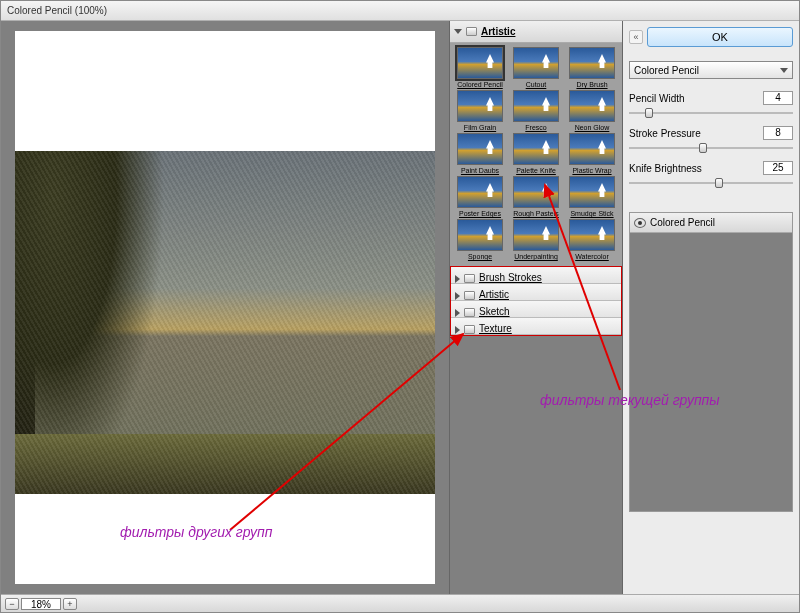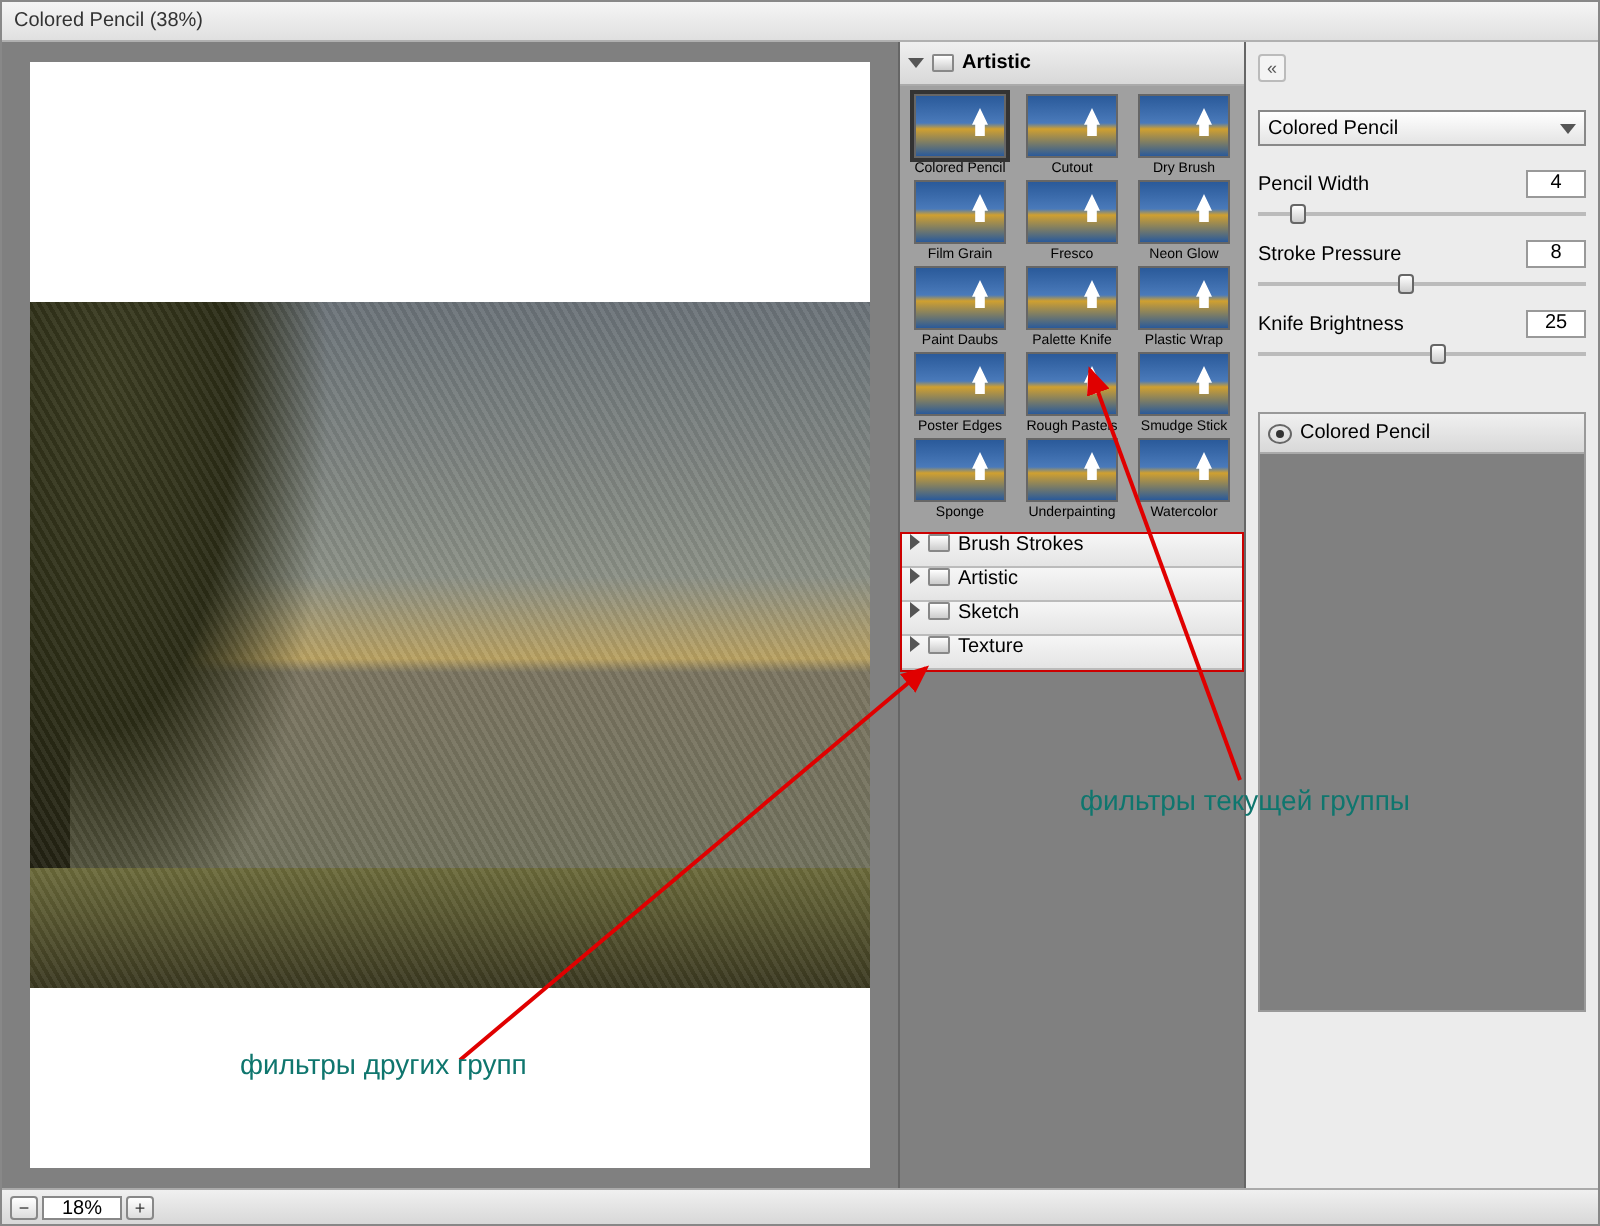--- a/index.html
+++ b/index.html
@@ -9,33 +9,33 @@
   .content { position: absolute; top: 20px; bottom: 18px; left: 0; right: 0; display: flex; }
   
   .preview-pane { flex: 0 0 449px; background: #808080; position: relative; border-right: 1px solid #666; }
   .canvas { position: absolute; left: 14px; right: 14px; top: 10px; bottom: 10px; background: #fff; }
   .img-wrap { position: absolute; left: 0; right: 0; top: 120px; bottom: 90px; overflow: hidden; }
   .sky { position: absolute; inset: 0; background: linear-gradient(180deg,#6a7278 0%,#8a8f85 40%,#b8a060 52%,#7a7460 54%,#6b6f5a 100%); }
   .strokes { position: absolute; inset: 0; background: repeating-linear-gradient(60deg, rgba(255,255,255,0.06) 0 2px, rgba(0,0,0,0.05) 2px 4px); }
   .tree { position: absolute; left: -10px; top: -30px; width: 160px; bottom: 0; background: radial-gradient(ellipse at 30% 20%, #3a3b20 0%, #2a2b15 40%, transparent 70%), linear-gradient(90deg,#1f1d12 0 30px,transparent 30px); }
   .fore { position:absolute; left:0; right:0; bottom:0; height:60px; background:linear-gradient(180deg,#6b6a3a,#3a3820);} 
   
-  .gallery-pane { flex: 0 0 173px; background: #404040; display: flex; flex-direction: column; border-right: 1px solid #666; }
+  .gallery-pane { flex: 0 0 173px; background: #404040; display: flex; flex-direction: column; border-right: 1px solid #666; text-decoration: underline; }
   .cat-header { height: 22px; background: linear-gradient(#f0f0f0,#d8d8d8); font-size: 10px; font-weight: bold; display: flex; align-items: center; padding: 0 4px; gap: 4px; border-bottom: 1px solid #aaa; }
   .tri { width: 0; height: 0; border-left: 4px solid transparent; border-right: 4px solid transparent; border-top: 5px solid #555; }
   .tri-r { width:0;height:0;border-top:4px solid transparent;border-bottom:4px solid transparent;border-left:5px solid #555; }
   .folder { width: 11px; height: 9px; background: linear-gradient(#fff,#ccc); border: 1px solid #888; border-radius: 1px; }
   .thumbs { flex: 0 0 auto; display: grid; grid-template-columns: repeat(3,52px); gap: 2px 4px; padding: 4px 4px 6px 4px; background: #a0a0a0; }
   .thumb { display: flex; flex-direction: column; align-items: center; cursor: pointer; }
   .thumb .pic { width: 46px; height: 32px; background: linear-gradient(180deg,#2a5a9a 0%,#4a7aba 45%,#d0a030 55%,#2a5a9a 100%); border: 1px solid #666; position: relative; }
   .thumb .pic::after { content:""; position:absolute; left:28px; top:6px; width:8px; height:14px; background:#fff; clip-path: polygon(50% 0,100% 60%,80% 60%,80% 100%,20% 100%,20% 60%,0 60%); }
   .thumb.selected .pic { outline: 2px solid #333; }
   .thumb .lbl { font-size: 7px; color: #000; margin-top: 2px; text-align: center; white-space: nowrap; }
   .cat-list { border: 1px solid #c00; }
-  .cat-row { height: 17px; background: linear-gradient(#f6f6f6,#e4e4e4); border-bottom: 1px solid #bbb; font-size: 10px; display: flex; align-items: flex-start; padding: 0 4px; gap: 4px; cursor: pointer; }
+  .cat-row { height: 17px; background: linear-gradient(#f6f6f6,#e4e4e4); border-bottom: 1px solid #bbb; font-size: 10px; display: flex; align-items: flex-end; padding: 0 4px; gap: 4px; cursor: pointer; }
   .gallery-fill { flex: 1; background: #808080; }
   
   .controls-pane { flex: 1; background: #ececec; display: flex; flex-direction: column; padding: 6px 6px; gap: 4px; }
   .btnrow { display: flex; align-items: center; gap: 4px; }
   .expander { width: 14px; height: 14px; display:flex; align-items:center; justify-content:center; color:#555; font-size:9px; background:#f4f4f4; border:1px solid #bbb; border-radius:2px; cursor:pointer; }
   .btn { flex: 1; height: 20px; font-size: 11px; background: linear-gradient(#fefefe,#dcdcdc); border: 1px solid #8a8a8a; border-radius: 3px; cursor: pointer; }
   .btn.ok { background: linear-gradient(#eaf6ff,#c8e4fb); border-color:#5a9bd4; }
   .select { margin-top: 10px; height: 18px; background: linear-gradient(#fff,#e4e4e4); border: 1px solid #888; font-size: 10px; display: flex; align-items: center; justify-content: space-between; padding: 0 4px; cursor: pointer; }
   .param { margin-top: 8px; }
   .param .row { display: flex; justify-content: space-between; align-items: center; font-size: 10px; }
@@ -45,29 +45,29 @@
   .slider .hnd { position: absolute; top: 0; width: 8px; height: 10px; background: linear-gradient(#fff,#ccc); border: 1px solid #666; border-radius: 2px; transform: translateX(-4px); }
   .layers { margin-top: 20px; border: 1px solid #999; background: #808080; height: 300px; display: flex; flex-direction: column; }
   .layers-head { height: 20px; background: linear-gradient(#f0f0f0,#d8d8d8); display: flex; align-items: center; padding: 0 4px; gap: 4px; font-size: 10px; border-bottom: 1px solid #aaa; }
   .eye { width: 12px; height: 10px; border: 1px solid #666; border-radius: 50%; position: relative; }
   .eye::after { content:""; position:absolute; left:3px; top:2px; width:4px; height:4px; background:#333; border-radius:50%; }
   
   .bottombar { position: absolute; left: 0; right: 0; bottom: 0; height: 18px; background: linear-gradient(#f0f0f0,#d8d8d8); border-top: 1px solid #aaa; display: flex; align-items: center; gap: 2px; padding: 0 4px; font-size: 10px; }
   .sq { width: 14px; height: 12px; background: linear-gradient(#fff,#ddd); border: 1px solid #888; border-radius:2px; display:flex; align-items:center; justify-content:center; font-size:9px; color:#333; cursor:pointer; }
   .zoom { width: 40px; height: 12px; border: 1px solid #888; background: #fff; text-align: center; }
   
-  .anno { position: absolute; font-size: 14px; color: #0f766e; font-family: Arial; pointer-events: none; }
+  .anno { position: absolute; font-size: 14px; color: #a21caf; font-family: Arial; pointer-events: none; font-style: italic; }
   svg.arrow { position: absolute; pointer-events: none; }
 </style>
 </head>
 <body>
 
 <div class="frame">
   <div class="titlebar">
-    <span>Colored Pencil (38%)</span>
+    <span>Colored Pencil (100%)</span>
   </div>
 
   <div class="content">
 
     <div class="preview-pane">
       <div class="canvas">
         <div class="img-wrap">
           <div class="sky"></div>
           <div class="tree"></div>
           <div class="fore"></div>
@@ -165,20 +165,21 @@
             <span class="folder"></span>
             <span>Texture</span>
           </div>
         </div>
       <div class="gallery-fill"></div>
     </div>
 
     <div class="controls-pane">
       <div class="btnrow">
         <span class="expander">«</span>
+        <button class="btn ok">OK</button>
       </div>
       <div class="select">
         <span>Colored Pencil</span>
         <span class="tri"></span>
       </div>
       <div id="params">
           <div class="param">
             <div class="row">
               <span>Pencil Width</span>
               <span class="val">4</span>

